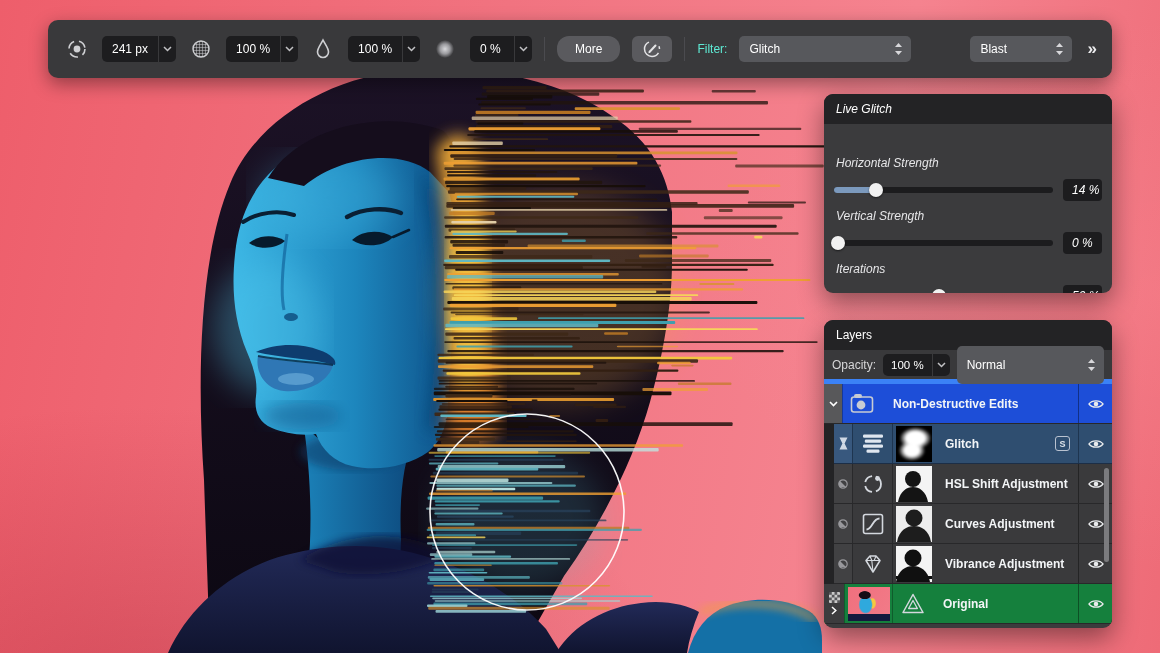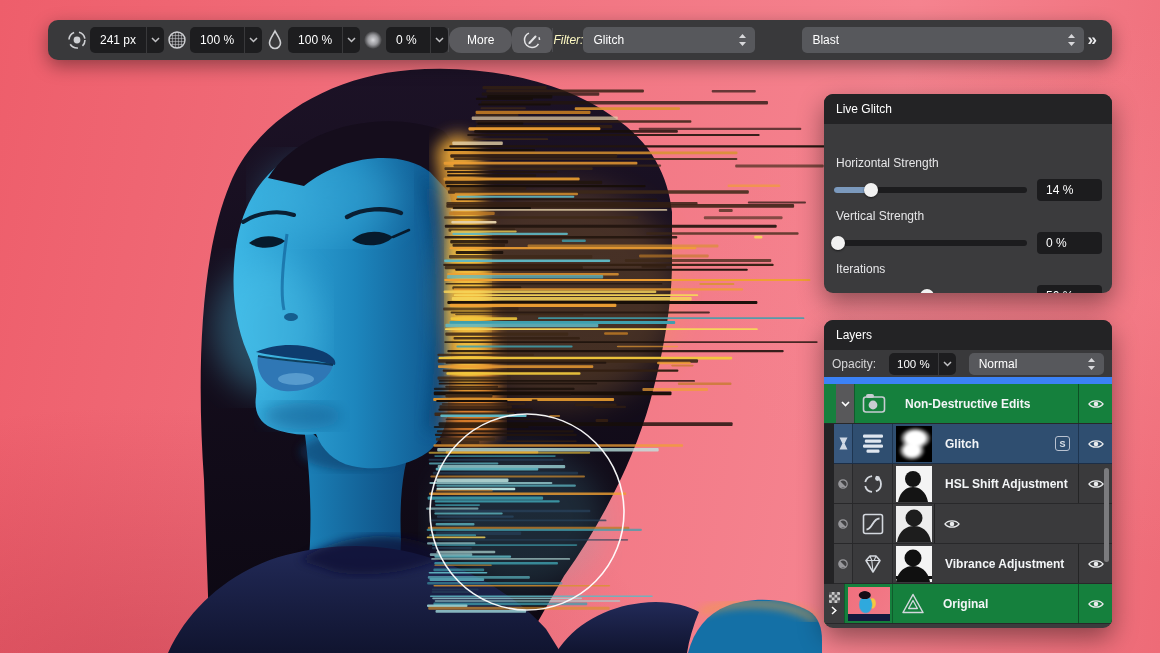--- a/index.html
+++ b/index.html
@@ -7,69 +7,69 @@
   .stage{
     position:relative; width:1160px; height:653px; overflow:hidden;
     background:
       radial-gradient(900px 500px at 12% 108%, rgba(170,35,52,.38), transparent 60%),
       radial-gradient(700px 420px at 100% 45%, rgba(255,150,160,.25), transparent 65%),
       linear-gradient(100deg,#ee5e6b 0%,#f17380 40%,#f5838f 72%,#ee6b77 100%);
   }
 
   
   .toolbar{
-    position:absolute; left:48px; top:20px; width:1064px; height:40px;
+    position:absolute; left:48px; top:20px; width:1064px; height:58px;
     background:#39393b; border-radius:10px;
     box-shadow:0 6px 18px rgba(0,0,0,.38);
-    display:flex; align-items:center; padding:0 16px; z-index:6;
+    display:flex; align-items:center; padding:0 16px; gap:12px; z-index:6;
   }
   .tool-glyph{ width:26px; height:26px; display:flex; align-items:center; justify-content:center; color:#cfd0d3; flex:0 0 auto; }
   .valbox{ display:flex; align-items:stretch; background:#1d1d1f; border-radius:5px; height:26px; overflow:hidden; flex:0 0 auto; }
   .valbox .val{ display:flex; align-items:center; padding:0 10px; color:#fff; font-size:12px; min-width:44px; }
   .valbox .chev{ width:18px; display:flex; align-items:center; justify-content:center; border-left:1px solid #39393b; }
   .btn-more{ background:#5a5a5e; color:#fff; font-size:12px; border:none; border-radius:12px; height:26px; padding:0 18px; display:flex; align-items:center; flex:0 0 auto; }
   .btn-brush{ background:#5a5a5e; border:none; border-radius:6px; height:26px; width:40px; display:flex; align-items:center; justify-content:center; flex:0 0 auto; }
   .tb-sep{ width:1px; height:24px; background:#4b4b4f; flex:0 0 auto; }
-  .filter-label{ color:#fef9c3; font-size:12px; flex:0 0 auto;font-style:italic; }
+  .filter-label{ color:#5eead4; font-size:12px; flex:0 0 auto; }
   .select{ background:#57585c; border-radius:5px; height:26px; display:flex; align-items:center; justify-content:space-between; padding:0 8px 0 10px; color:#fff; font-size:12px; }
   .sel-filter{ width:172px; flex:0 0 auto; }
   .sel-type{ flex:1;margin-left:47px; }
   .overflow-chev{ color:#ececee; font-size:17px; font-weight:bold; margin-left:4px; letter-spacing:-1px; flex:0 0 auto; cursor:default; }
 
   
   .panel{ position:absolute; background:#3b3b3d; border-radius:9px; overflow:hidden;
           box-shadow:0 10px 26px rgba(0,0,0,.42); z-index:6; }
   .panel-header{ height:30px; background:#232325; display:flex; align-items:center; padding:0 12px; color:#fff; font-size:12px; }
 
-  #live-glitch{ left:824px; top:94px; width:288px; height:199px; }
+  #live-glitch{ left:824px; top:94px; width:288px; height:199px;font-style:italic; }
   .lg-body{ padding:24px 10px 0 10px; }
   .lg-label{ color:#e6e6e8; font-size:12px; margin:8px 0 9px 2px; }
   .slider-row{ display:flex; align-items:center; gap:10px; }
   .slider{ position:relative; flex:1; height:20px; cursor:pointer; }
   .slider .track{ position:absolute; top:7px; left:0; right:0; height:6px; background:#1c1c1e; border-radius:3px; }
   .slider .fill{ position:absolute; top:7px; left:0; height:6px; background:#7b99bd; border-radius:3px; }
   .slider .thumb{ position:absolute; top:3px; width:14px; height:14px; background:#f1f1f1; border-radius:50%; box-shadow:0 1px 2px rgba(0,0,0,.55); }
-  .val-display{ width:65px; height:22px; background:#1c1c1e; border-radius:4px; color:#fff; font-size:12px; display:flex; align-items:center; padding-left:9px; flex:0 0 auto; }
+  .val-display{ width:39px; height:22px; background:#1c1c1e; border-radius:4px; color:#fff; font-size:12px; display:flex; align-items:center; padding-left:9px; flex:0 0 auto; }
 
   #layers-panel{ left:824px; top:320px; width:288px; height:308px; }
-  .layers-controls{ height:34px; background:#39393b; display:flex; align-items:center; padding:0 8px; gap:13px; border-bottom:7px solid #3b82f6; }
+  .layers-controls{ height:34px; background:#39393b; display:flex; align-items:center; padding:0 8px; gap:7px; border-bottom:5px solid #3b82f6; }
   .opacity-label{ color:#d6d6d8; font-size:12px; }
   .valbox.small{ height:22px; }
   .valbox.small .val{ font-size:11.5px; padding:0 8px; min-width:40px; }
-  .select.small{ height:22px; flex:1;text-align:right; }
+  .select.small{ height:38px; flex:1;text-align:right; }
 
   .layers-list{ position:relative; background:#232325; }
   .layer-row{ height:40px; display:flex; align-items:stretch; border-bottom:1px solid #28282a; }
   .gutter{ width:18px; display:flex; flex-direction:column; align-items:center; justify-content:center; gap:3px; flex:0 0 auto; }
   .icon-cell{ width:40px; display:flex; align-items:center; justify-content:center; border-left:1px solid rgba(0,0,0,.28); flex:0 0 auto; }
   .thumb-cell{ width:42px; display:flex; align-items:center; justify-content:center; border-left:1px solid rgba(0,0,0,.28); flex:0 0 auto; }
   .label-cell{ flex:1; display:flex; align-items:center; padding-left:11px; color:#f3f5f7; font-size:12px; font-weight:bold; min-width:0; }
   .eye-cell{ width:34px; display:flex; align-items:center; justify-content:center; border-left:1px solid rgba(0,0,0,.38); flex:0 0 auto; cursor:pointer; }
 
-  .row-group{ background:#15803d;padding-left:12px; }
+  .row-group{ background:#1d4ed8; }
   .row-group .gutter{ background:#58585a; }
   .row-child{ margin-left:10px; }
   .row-glitch{ background:#2f4e70; border-bottom-color:#1c2e46; }
   .row-glitch .gutter{ background:#38587e; }
   .row-glitch .icon-cell,.row-glitch .thumb-cell,.row-glitch .eye-cell{ border-left-color:#1e3550; }
   .row-adj{ background:#3a3a3c; }
   .row-adj .gutter{ background:#414143; }
   .row-orig{ background:#15803d; }
   .row-orig .gutter{ width:20px; background:#3c3c3e; }
 
@@ -662,20 +662,21 @@
               <path d="M4.5 16.5 C10.5 16.5 10.5 5.5 17.5 5.5" fill="none" stroke="#d4d8de" stroke-width="1.8"></path>
             </svg>
         </div>
         <div class="thumb-cell">
           <svg class="thumb-img" viewBox="0 0 36 36">
               <rect width="36" height="36" fill="#ededed"></rect>
               <circle cx="18" cy="12" r="8.5" fill="#1d1d1d"></circle>
               <path d="M1 36 C3 24 11 20 18 20 C25 20 33 24 35 36 Z" fill="#1d1d1d"></path>
             </svg>
         </div>
+        <div class="label-cell">Curves Adjustment</div>
         <div class="eye-cell">
           <svg width="16" height="12" viewBox="0 0 16 12">
               <path d="M1 6 C4 1.8 12 1.8 15 6 C12 10.2 4 10.2 1 6 Z" fill="none" stroke="#e8eaec" stroke-width="1.3"></path>
               <circle cx="8" cy="6" r="2.3" fill="#e8eaec"></circle>
             </svg>
         </div>
       </div>
 
       <div class="layer-row row-child row-adj">
         <div class="gutter">

